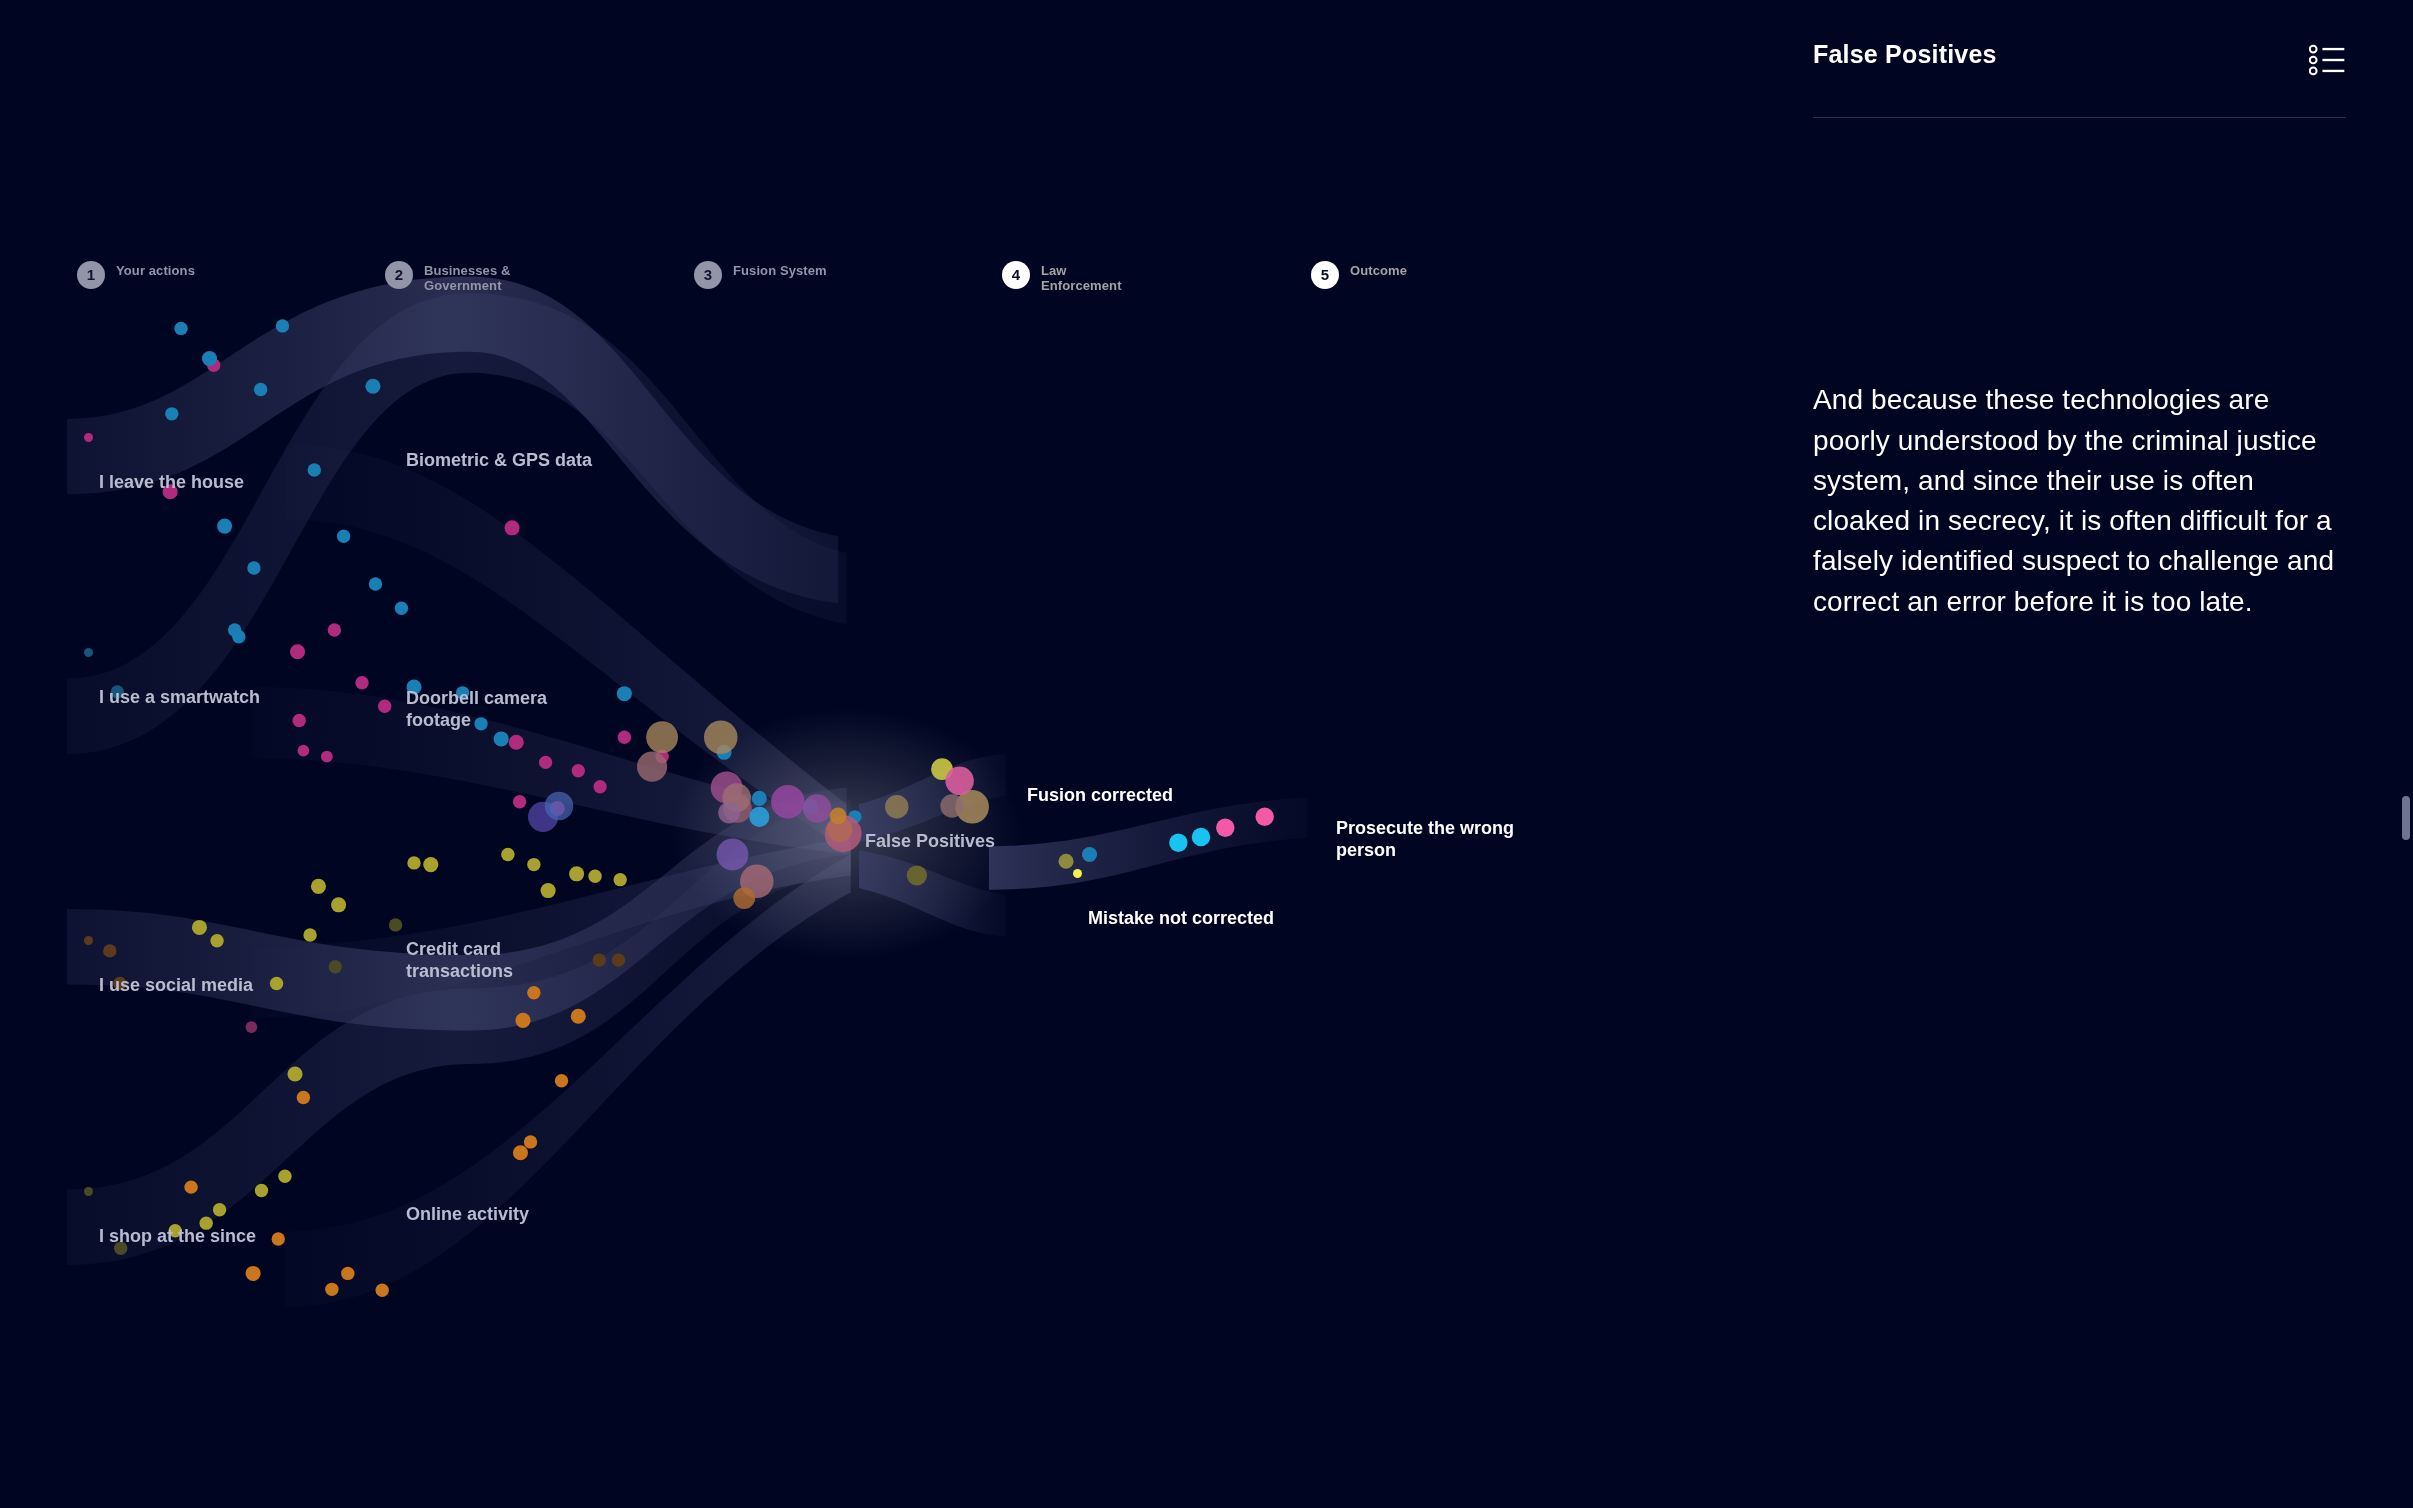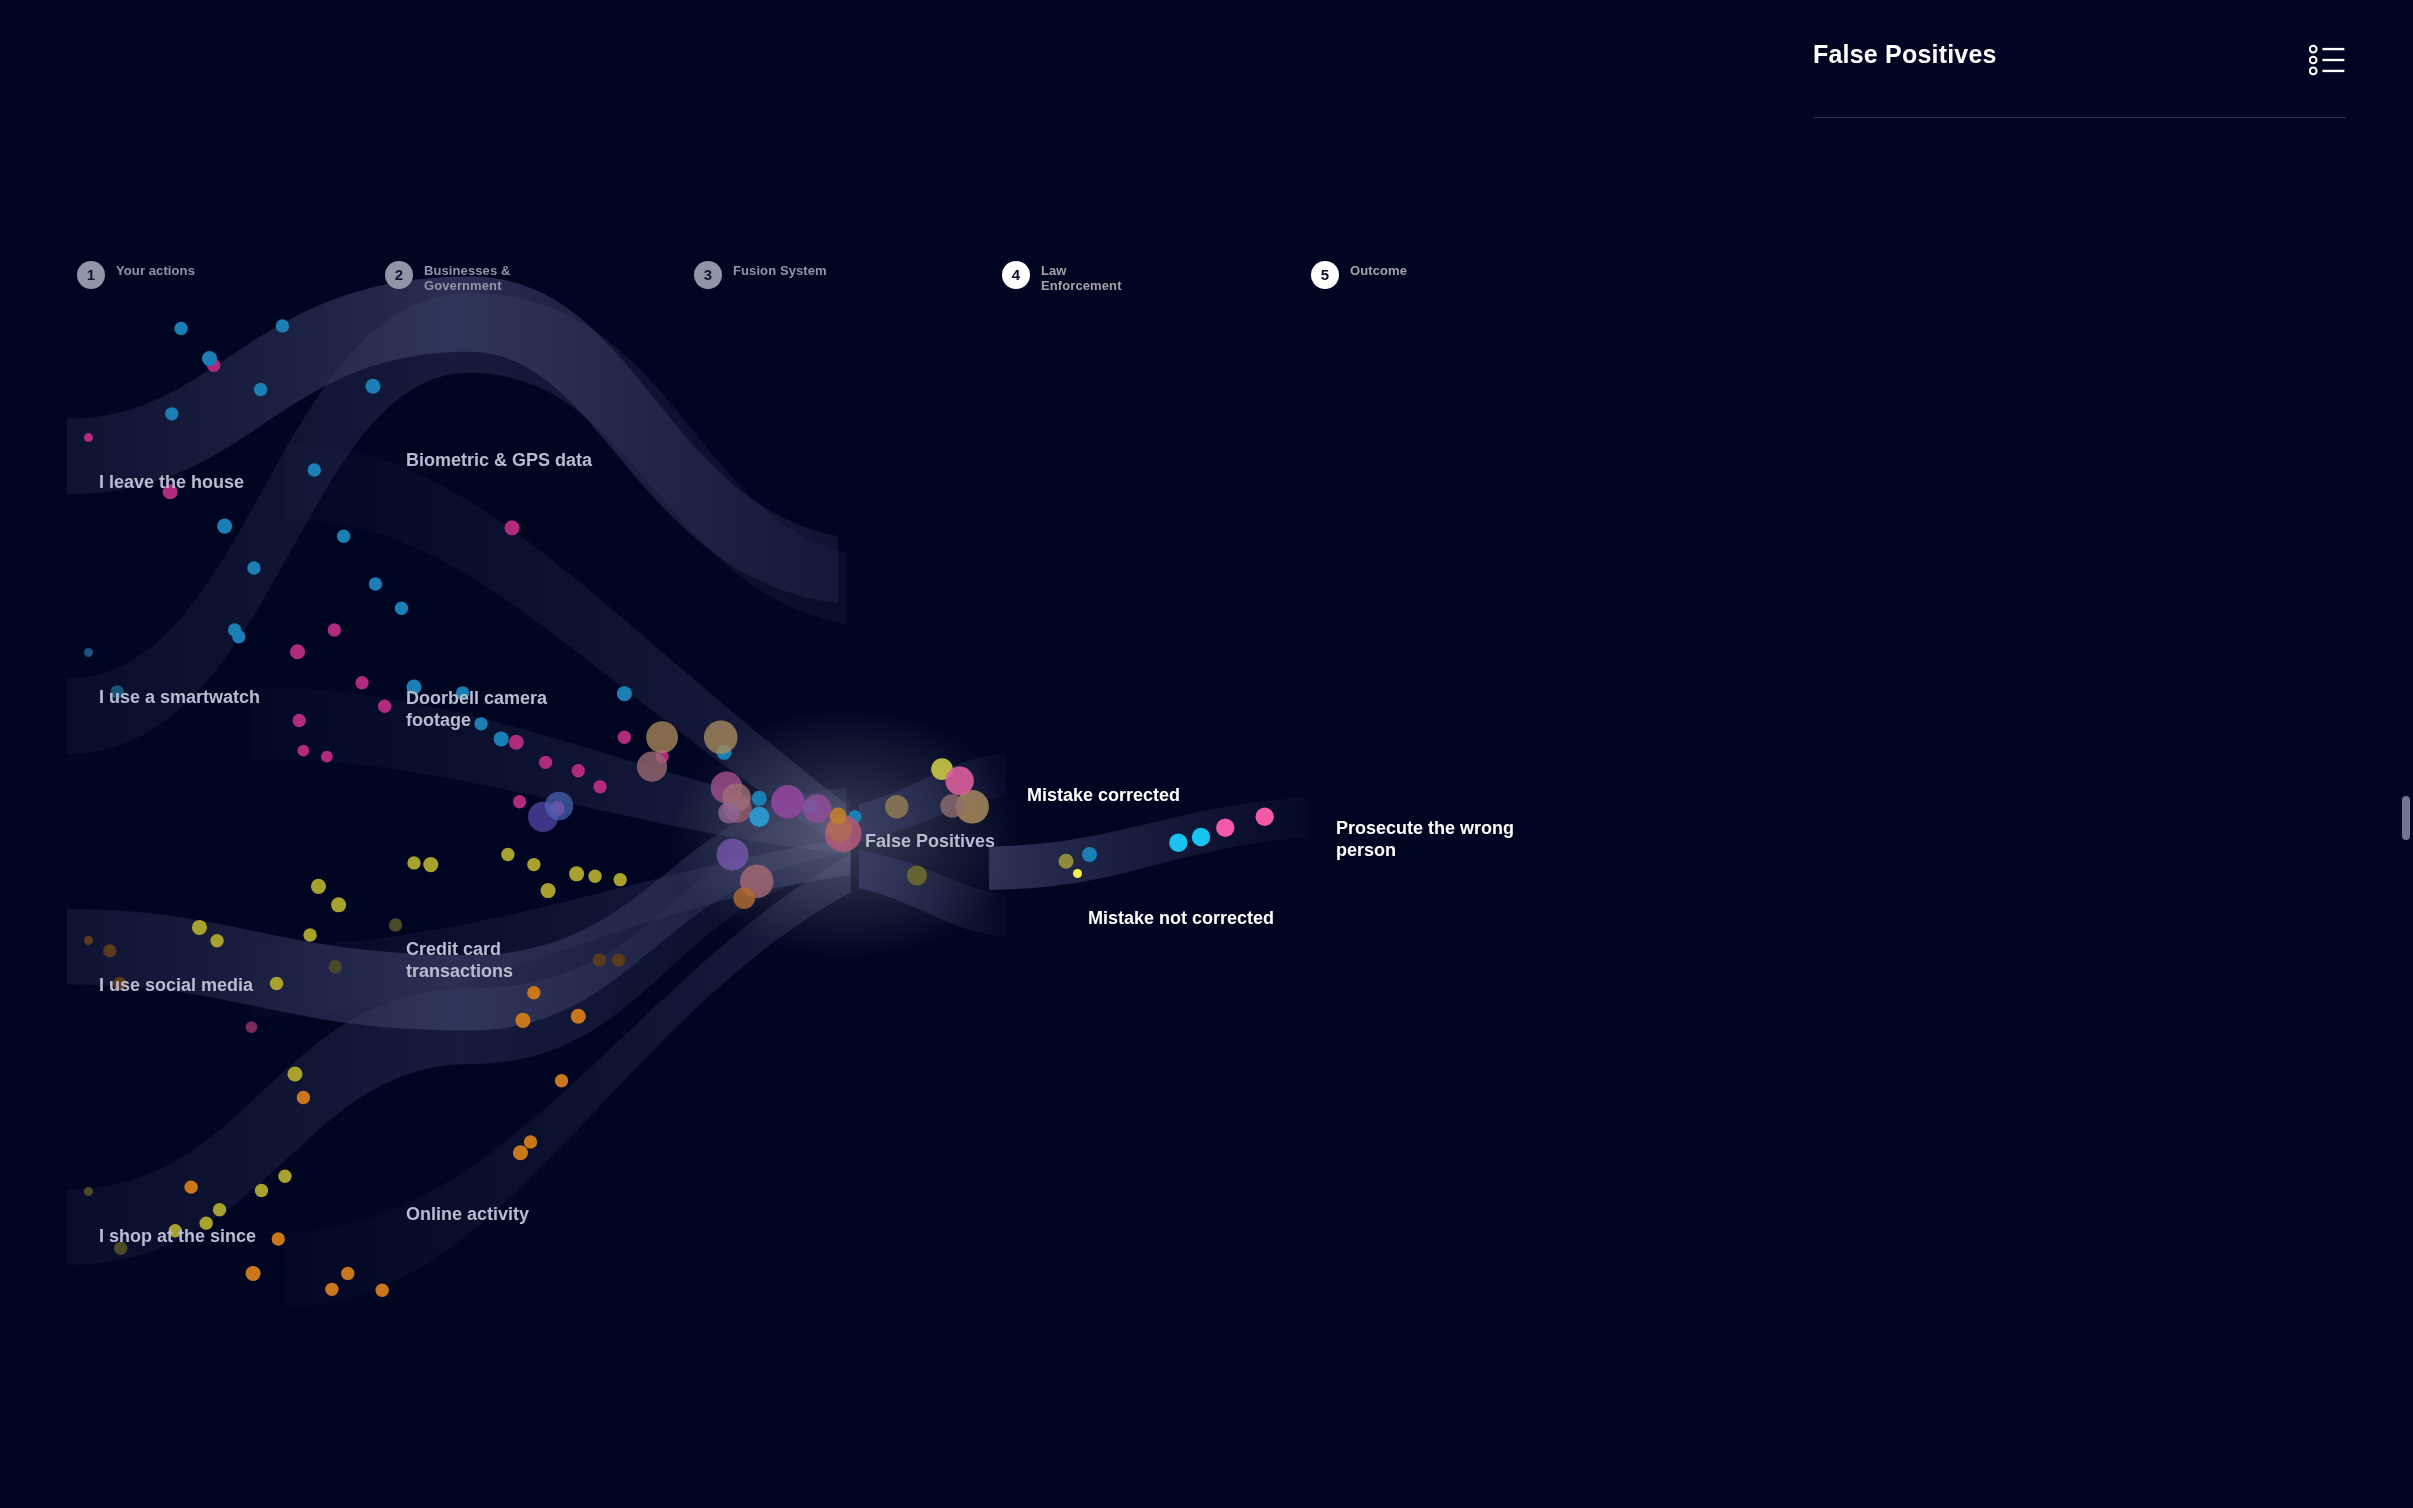--- a/index.html
+++ b/index.html
@@ -324,21 +324,21 @@
     </div>
     <div class="flow-label" style="left:406px; top:1180px;">
       <span>Online activity</span>
     </div>
 
     <div class="flow-label" style="left:865px; top:807px;">
       <span>False Positives</span>
     </div>
 
     <div class="flow-label bright" style="left:1027px; top:761px;">
-      <span>Mistake corrected</span>
+      <span>Fusion corrected</span>
     </div>
     <div class="flow-label bright" style="left:1088px; top:862px;">
       <span class="dot" style="background:#f2ef4e"></span>
       <span>Mistake not corrected</span>
     </div>
 
     <div class="flow-label bright" style="left:1336px; top:794px;">
       <span>Prosecute the wrong
 person</span>
     </div>
@@ -352,20 +352,21 @@
           <circle cx="5" cy="7" r="4" fill="none" stroke="#ffffff" stroke-width="2.4"></circle>
           <circle cx="5" cy="20" r="4" fill="none" stroke="#ffffff" stroke-width="2.4"></circle>
           <circle cx="5" cy="33" r="4" fill="none" stroke="#ffffff" stroke-width="2.4"></circle>
           <line x1="16" y1="7" x2="42" y2="7" stroke="#ffffff" stroke-width="2.8"></line>
           <line x1="16" y1="20" x2="42" y2="20" stroke="#ffffff" stroke-width="2.8"></line>
           <line x1="16" y1="33" x2="42" y2="33" stroke="#ffffff" stroke-width="2.8"></line>
         </svg>
       </div>
     </div>
     <div class="sb-rule"></div>
+    <div class="sb-body">And because these technologies are poorly understood by the criminal justice system, and since their use is often cloaked in secrecy, it is often difficult for a falsely identified suspect to challenge and correct an error before it is too late.</div>
   </div>
 
   <div id="scrollbar-track">
     <div id="scrollbar-thumb"></div>
   </div>
 
 </div>
 
 
 </body></html>

